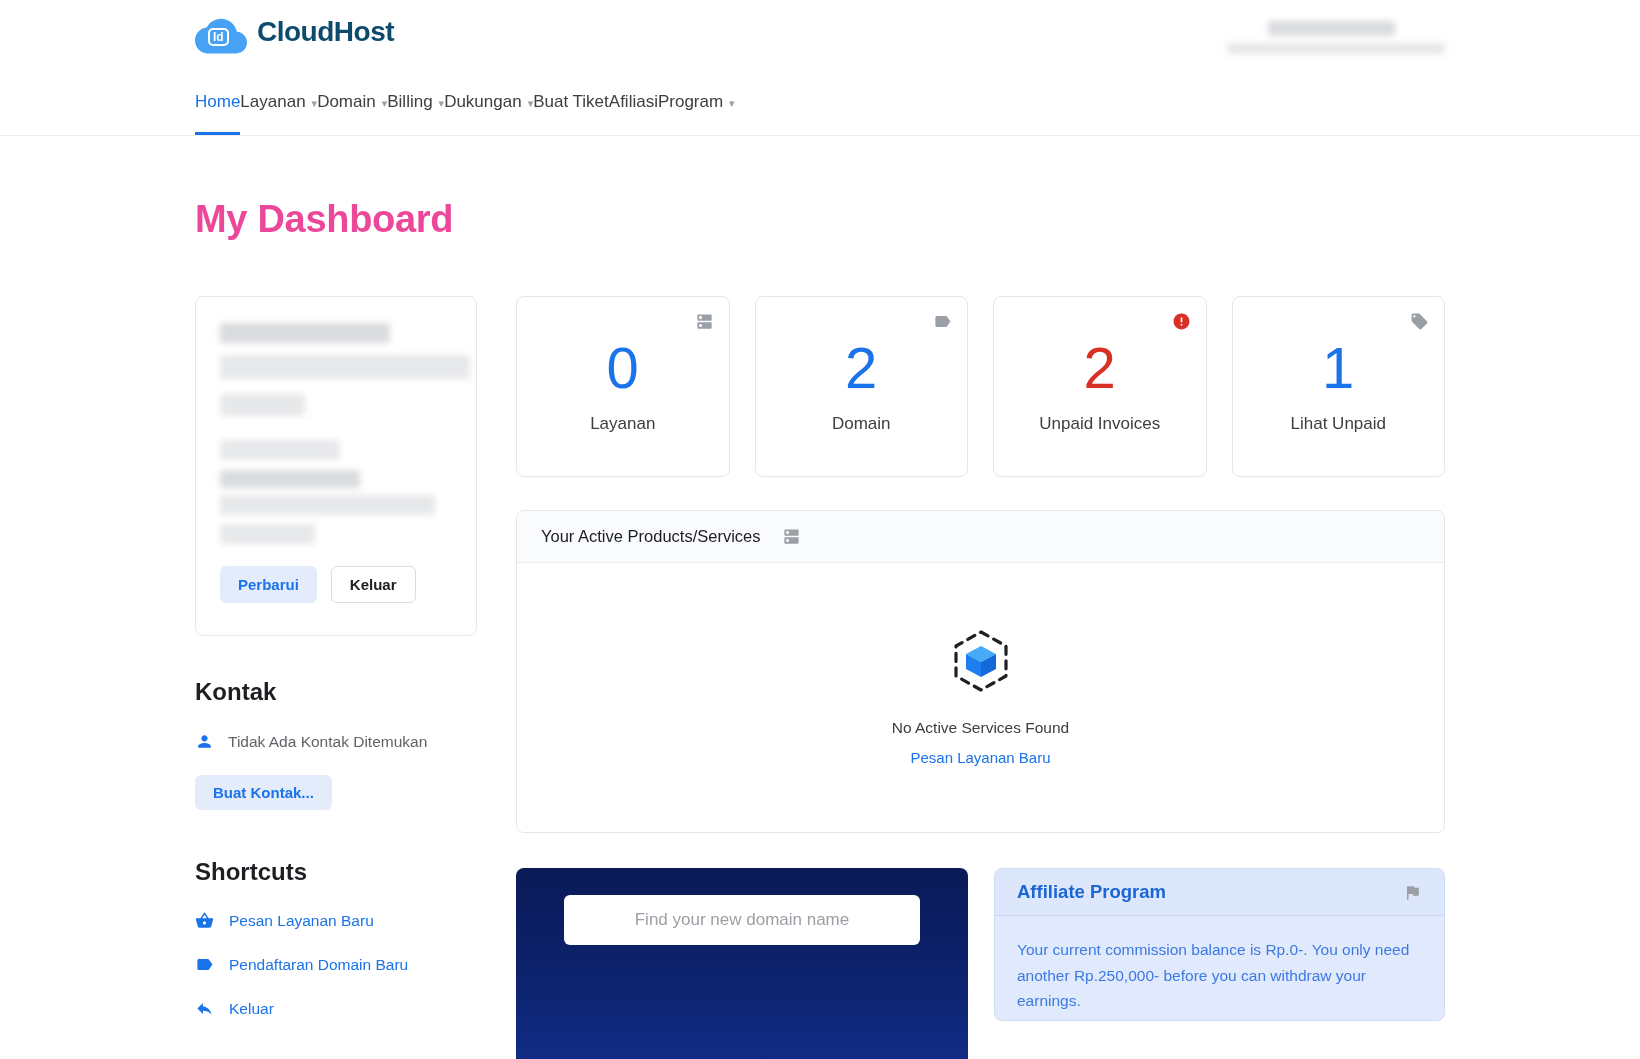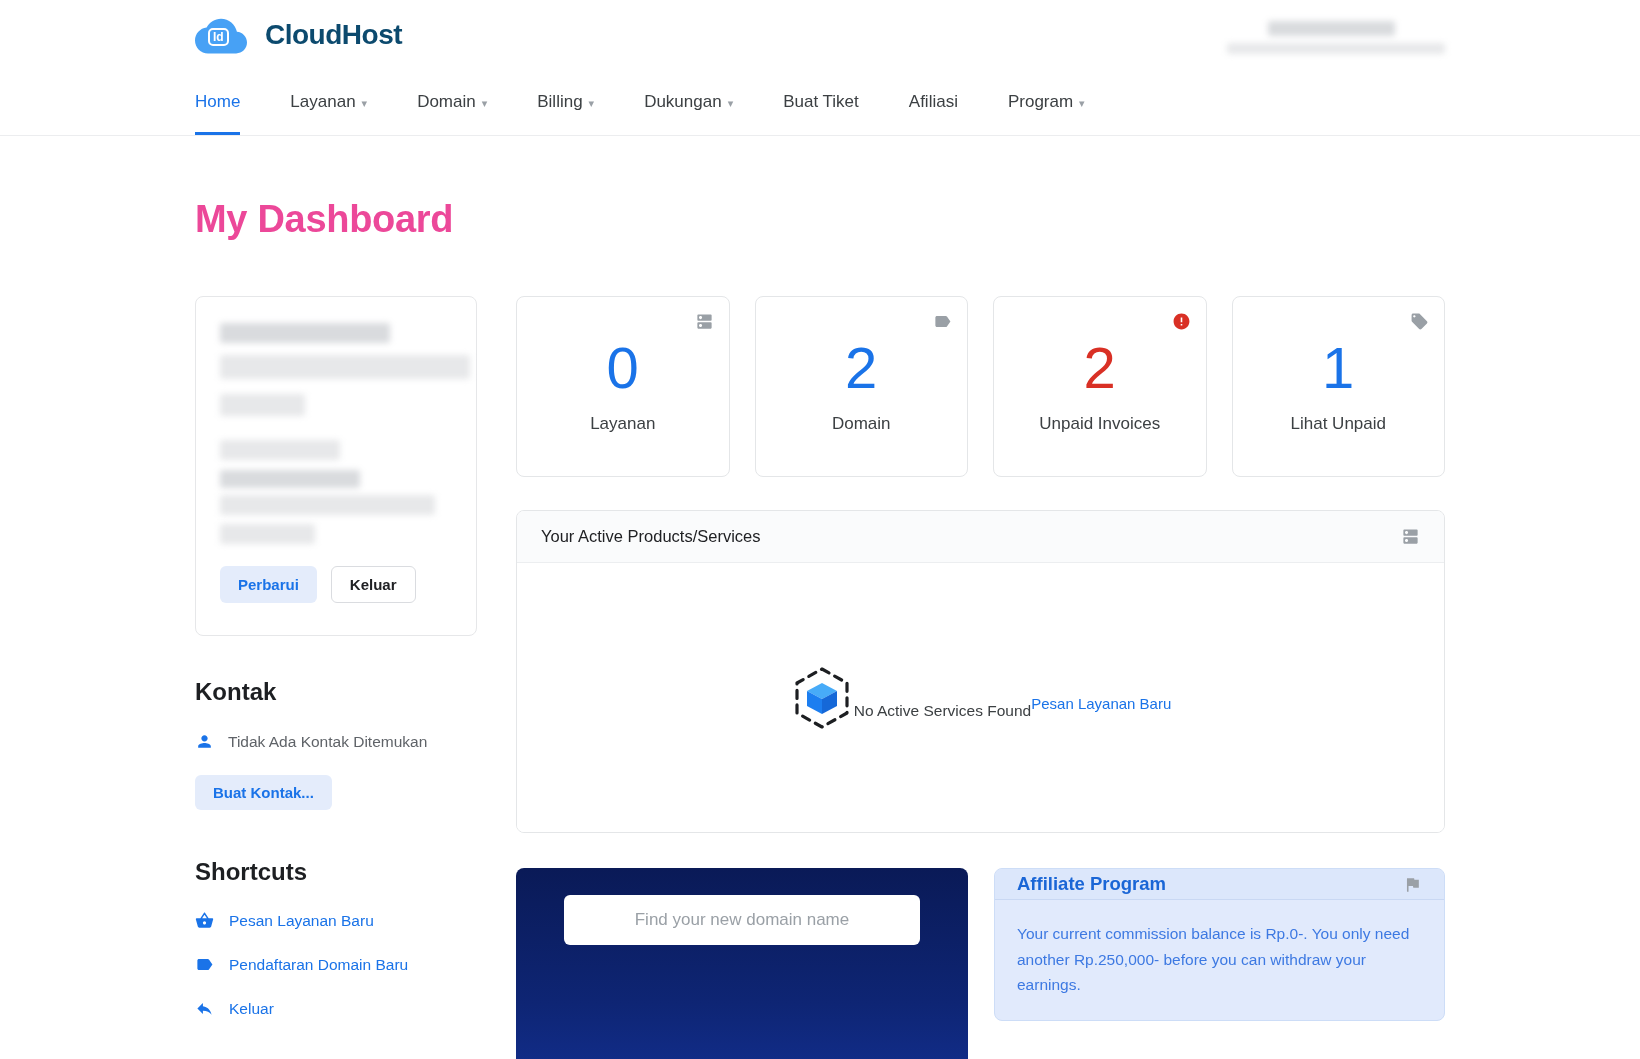--- a/index.html
+++ b/index.html
@@ -3,33 +3,33 @@
 <meta charset="utf-8">
 <style>
   * { margin:0; padding:0; box-sizing:border-box; }
   html,body { width:1640px; height:1059px; overflow:hidden; background:#fff;
               font-family:"Liberation Sans","DejaVu Sans",sans-serif; color:#202124; }
   .container { width:1250px; margin:0 auto; }
 
   
   .header { height:69px; background:#fff; }
   .header-inner { display:flex; align-items:center; justify-content:space-between; height:100%; }
-  .logo { display:flex; align-items:center; gap:18px; cursor:pointer; }
+  .logo { display:flex; gap:10px; cursor:pointer; }
   .logo-cloud { position:relative; width:52px; height:38px; }
   .logo-cloud svg { width:52px; height:38px; }
   .logo-badge { position:absolute; left:13px; top:12px; color:#fff; font-size:12px; font-weight:700;
                 border:2px solid #fff; border-radius:5px; padding:0 3px; line-height:14px; }
   .logo-text { font-size:28px; font-weight:700; color:#0c4a6e; letter-spacing:-0.5px; }
   .user-blur { display:flex; flex-direction:column; align-items:flex-end; gap:7px; padding-top:6px; }
   .blur { background:#e7e8ea; filter:blur(3px); border-radius:2px; }
   .blur.dark { background:#d9dbde; }
 
   
   .nav { height:67px; background:#fff; border-bottom:1px solid #ecedef; }
-  .nav-inner { display:flex; height:100%; gap:50px; }
+  .nav-inner { display:flex; height:100%; }
   .nav-item { display:flex; align-items:center; gap:6px; font-size:17px; color:#3c4043;
               border-bottom:3px solid transparent; padding-top:3px; cursor:pointer; }
   .nav-item.active { color:#1a73e8; border-bottom-color:#1a73e8; }
   .caret { font-size:11px; color:#9aa0a6; margin-top:2px; }
 
   
   .page-head { padding-top:62px; }
   .page-title { font-size:38px; font-weight:700; color:#ec4899; letter-spacing:-0.3px; }
   .breadcrumb { margin-top:20px; font-size:14px; color:#9aa0a6; display:flex; gap:8px; }
   .breadcrumb .current { color:#5f6368; }
@@ -65,44 +65,44 @@
   .stat-card { position:relative; border:1px solid #e4e6e8; border-radius:8px; background:#fff;
                height:181px; display:flex; flex-direction:column; align-items:center;
                justify-content:center; cursor:pointer; }
   .stat-icon { position:absolute; top:15px; right:15px; width:19px; height:19px; }
   .stat-value { font-size:58px; font-weight:400; line-height:1; color:#1a73e8; }
   .stat-value.red { color:#d93025; }
   .stat-label { margin-top:17px; font-size:17px; color:#3c4043; }
 
   
   .products-panel { margin-top:33px; border:1px solid #e4e6e8; border-radius:8px; overflow:hidden; }
-  .panel-header { display:flex; align-items:center; justify-content:space-between;
+  .panel-header { display:flex; align-items:center; 
                   background:#fafbfc; border-bottom:1px solid #eceef0; padding:16px 24px;gap:21px; }
   .panel-title { font-size:16.5px; font-weight:500; color:#202124; }
-  .products-body { background:#fff; height:269px; display:flex; flex-direction:row;
+  .products-body { background:#fff; height:269px; display:flex; flex-direction:column;
                    align-items:center; justify-content:center; }
   .cube-wrap { width:64px; height:64px; }
   .empty-title { margin-top:26px; font-size:15.5px; color:#3c4043; }
   .empty-link { margin-top:12px; font-size:15px; color:#1a73e8; cursor:pointer; }
 
   
   .bottom-row { display:grid; grid-template-columns:452px 1fr; gap:26px; margin-top:35px; }
   .domain-banner { border-radius:8px; height:300px;
                    background:linear-gradient(180deg,#0a1a57 0%,#0e2574 45%,#1638a8 100%);
                    display:flex; flex-direction:column; align-items:center; }
   .domain-title { margin-top:48px; color:#fff; font-size:28px; font-weight:400; }
   .domain-input { margin-top:27px; width:356px; height:50px; border:none; border-radius:6px;
                   background:#fff; text-align:center; font-size:17px; color:#202124;
                   font-family:inherit; outline:none; }
   .domain-input::placeholder { color:#9aa0a6; }
 
   .affiliate-panel { border-radius:8px; overflow:hidden; height:153px;
                      border:1px solid #cdddf7; background:#e1eafc; }
   .affiliate-header { display:flex; align-items:center; justify-content:space-between;
-                      background:#dce7fb; border-bottom:1px solid #c9d8f3; padding:4px 22px; }
+                      background:#dce7fb; border-bottom:1px solid #c9d8f3; padding:12px 22px; }
   .affiliate-title { font-size:18.5px; font-weight:700; color:#1a66d6; }
   .affiliate-body { padding:21px 22px; font-size:15.5px; line-height:1.65; color:#3d79e2; }
 
   .link { cursor:pointer; }
   svg { display:block; }
 </style>
 </head>
 <body>
 
 <div class="header">

